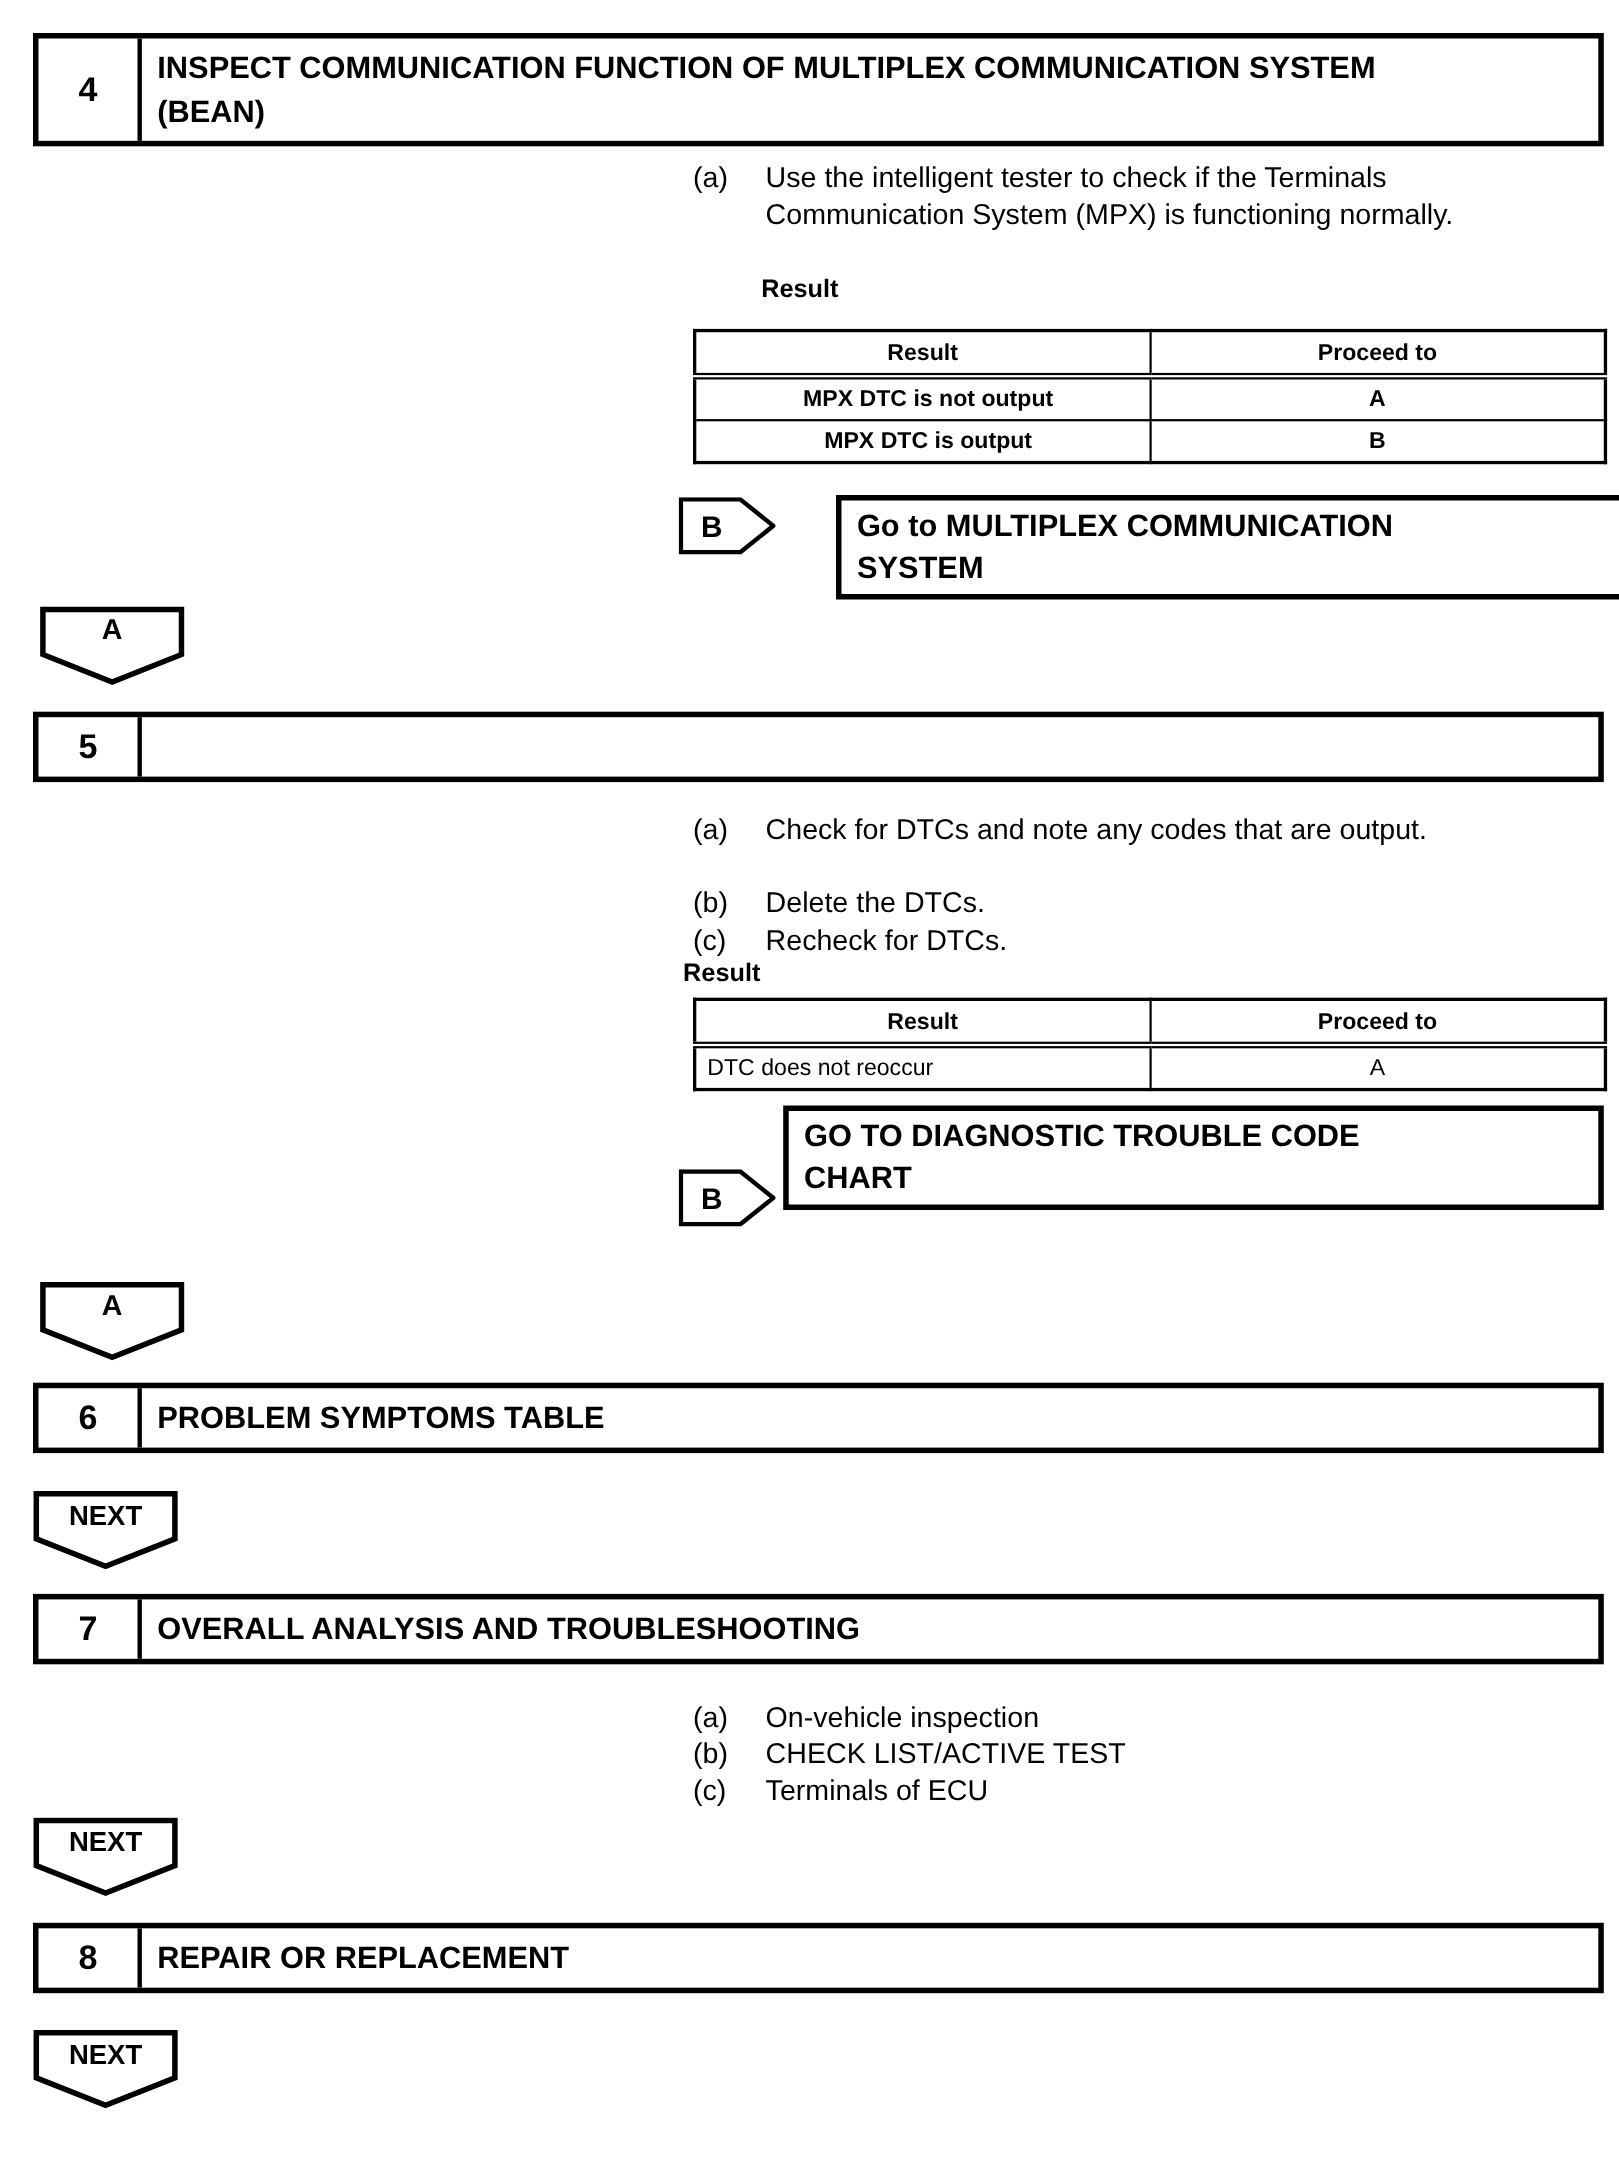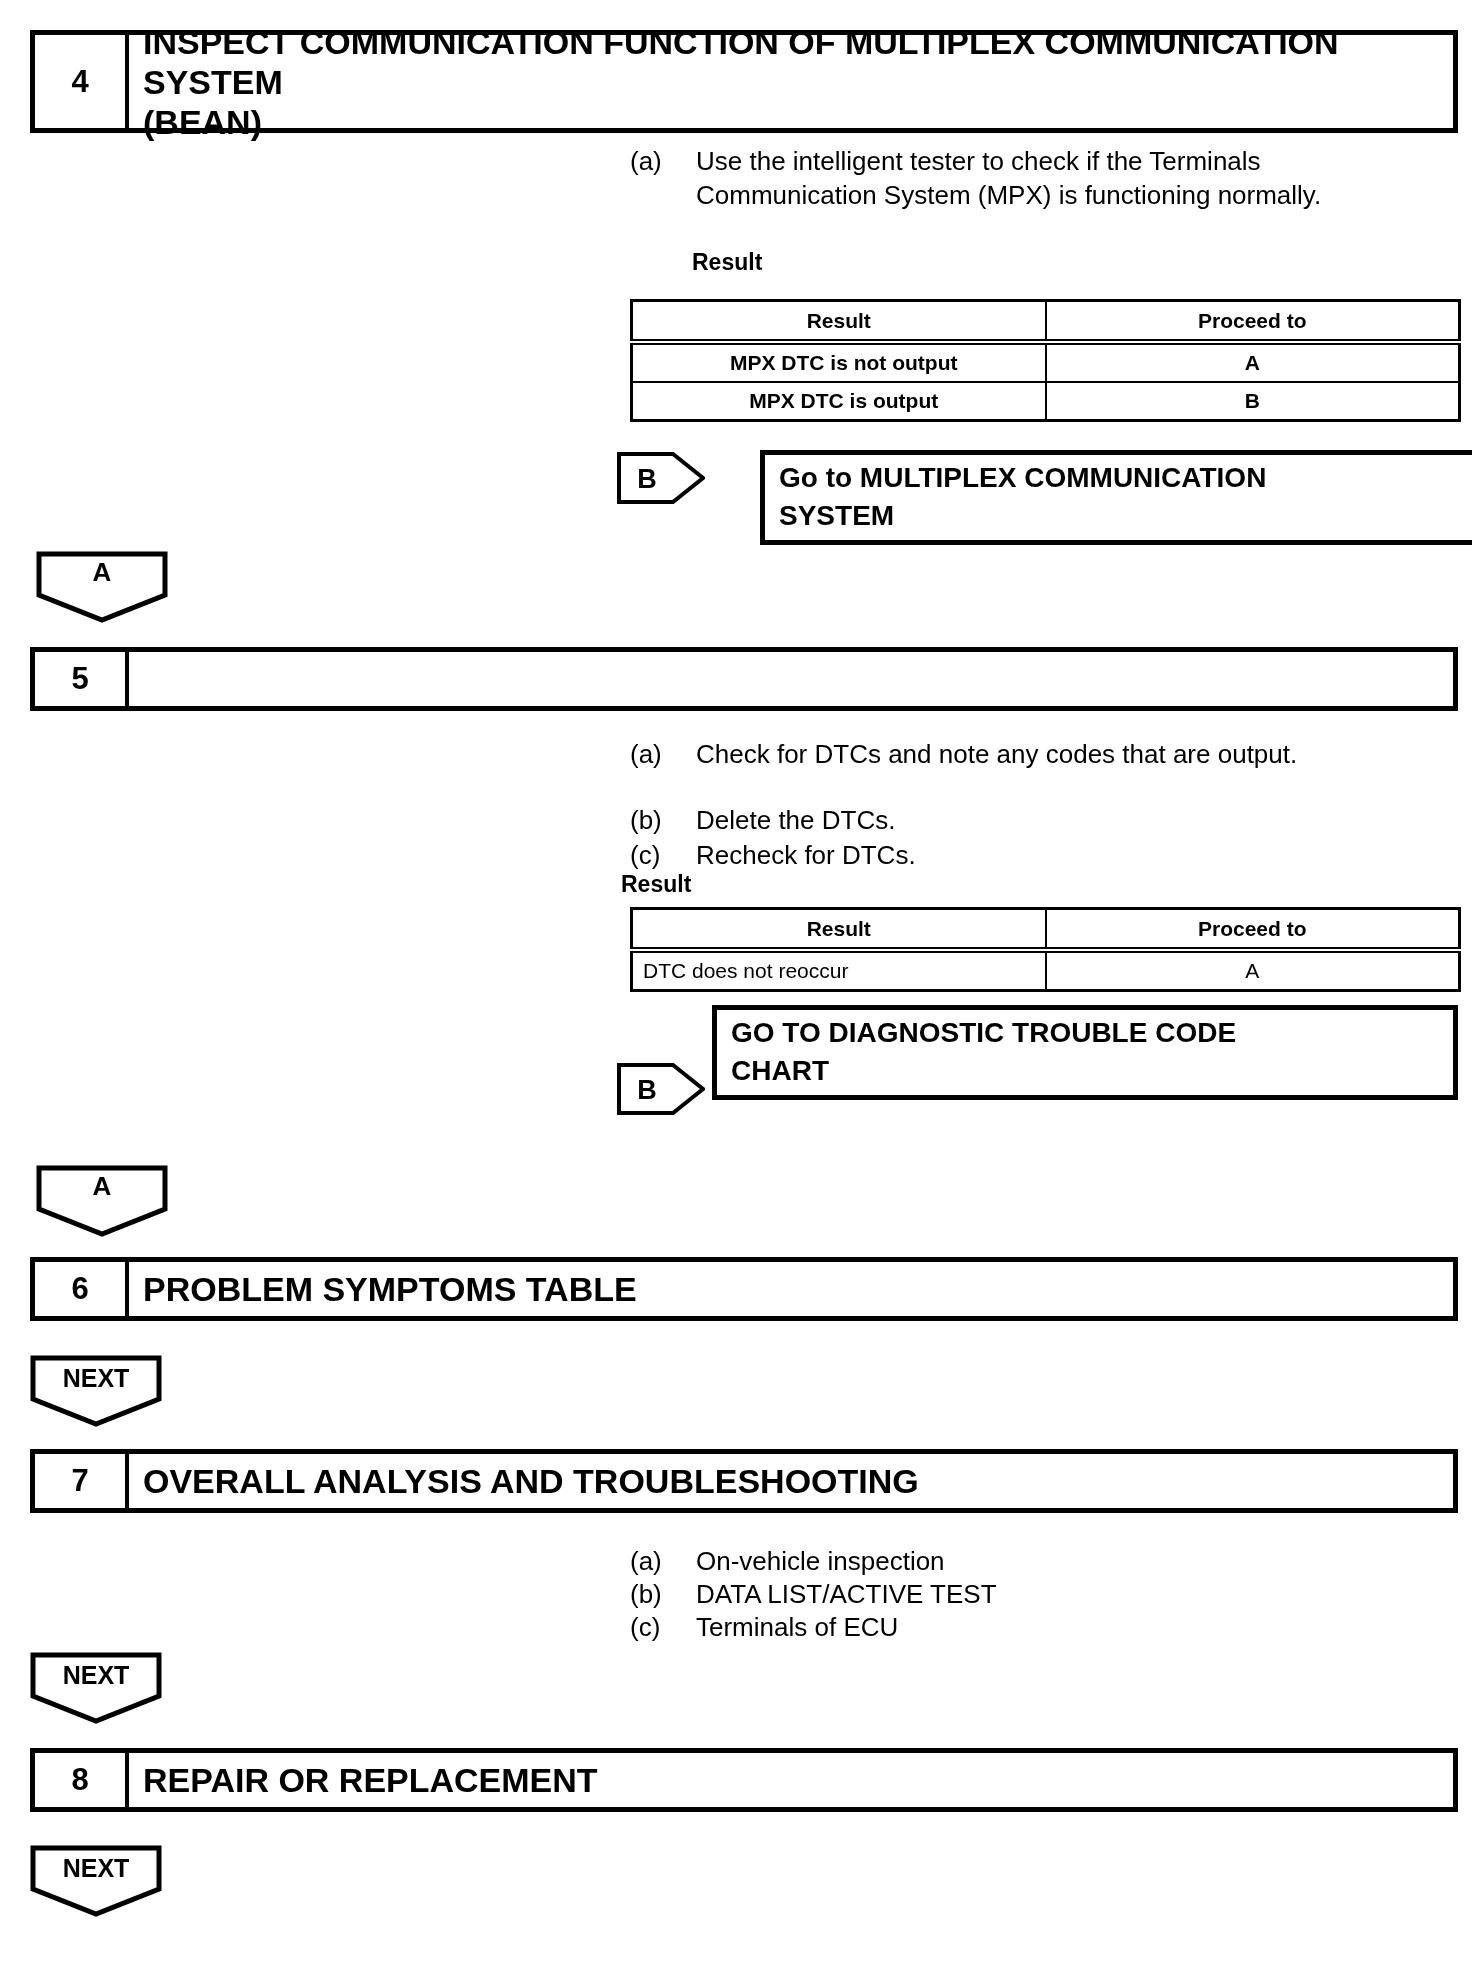--- a/index.html
+++ b/index.html
@@ -31,21 +31,21 @@
     align-items: center;
     justify-content: center;
     font-size: 31px;
     font-weight: bold;
   }
   .step-title {
     flex: 1;
     display: flex;
     align-items: center;
     padding: 4px 14px;
-    font-size: 34px;
+    font-size: 28px;
     font-weight: bold;
     line-height: 40px;
     white-space: pre-line;
   }
 
   
   .instr {
     position: absolute;
     left: 630px;
     display: flex;
@@ -254,21 +254,21 @@
     <div class="step-num">7</div>
     <div class="step-title">OVERALL ANALYSIS AND TROUBLESHOOTING</div>
   </div>
 
   <div class="instr" style="top:1544px;">
     <div class="lbl">(a)</div>
     <div class="txt">On-vehicle inspection</div>
   </div>
   <div class="instr" style="top:1577px;">
     <div class="lbl">(b)</div>
-    <div class="txt">DATA LIST/ACTIVE TEST</div>
+    <div class="txt">CHECK LIST/ACTIVE TEST</div>
   </div>
   <div class="instr" style="top:1610px;">
     <div class="lbl">(c)</div>
     <div class="txt">Terminals of ECU</div>
   </div>
 
   <div class="connector next" style="left:30px; top:1652px;">
     <svg width="132" height="72" viewBox="0 0 132 72">
       <polygon points="3,3 129,3 129,44 66,69 3,44" fill="#ffffff" stroke="#000000" stroke-width="5"></polygon>
     </svg>

